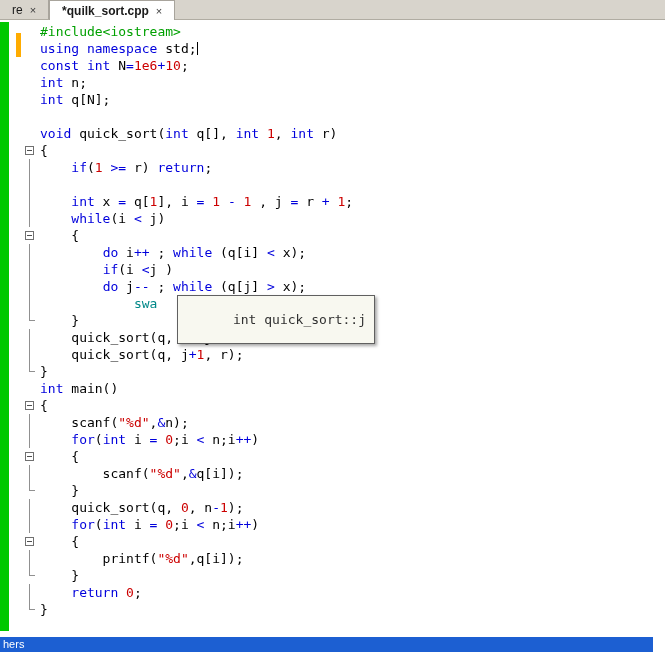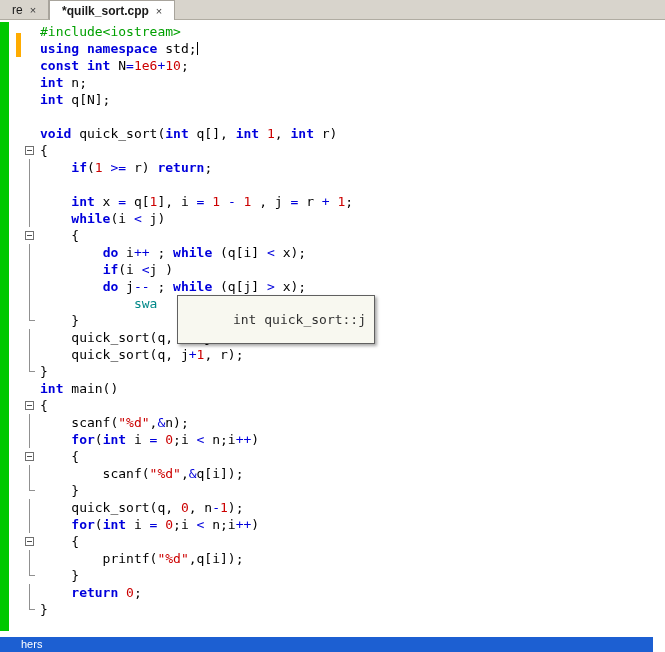--- a/index.html
+++ b/index.html
@@ -31,23 +31,23 @@
   .fold-box{position:absolute;left:25px;top:4px;width:9px;height:9px;border:1px solid #707070;background:#fff}
   .fold-box::after{content:"";position:absolute;left:1px;top:3px;width:5px;border-top:1px solid #505050}
   .fold-vline{position:absolute;left:29px;top:0;height:17px;border-left:1px solid var(--fold_line)}
   .fold-end{position:absolute;left:29px;top:0;width:6px;height:9px;
             border-left:1px solid var(--fold_line);border-bottom:1px solid var(--fold_line)}
   .caret{display:inline-block;width:1px;height:13px;background:#000;vertical-align:-2px}
   .tooltip{position:absolute;z-index:6;background:var(--tooltip_bg);border:1px solid var(--tooltip_border);
            box-shadow:2px 2px 3px rgba(0,0,0,.35);padding:1px 8px;font-size:13px;color:#303030;
            font-family:"DejaVu Sans Mono","Liberation Mono",monospace;white-space:pre}
   .statusbar{position:absolute;left:0;right:12px;bottom:0;height:15px;background:var(--statusbar);
-             color:#fff;font-size:11px;line-height:15px;padding-left:21px}
+             color:#fff;font-size:11px;line-height:15px;padding-left:3px}
   .tok-pl{color:var(--identifier)}
-  .tok-kw{color:var(--keyword);font-weight:bold}
+  .tok-kw{color:var(--keyword);font-weight:normal}
   .tok-num{color:var(--number)}
   .tok-str{color:var(--string)}
   .tok-pre{color:var(--preprocessor)}
   .tok-op{color:var(--operator)}
   .tok-swa{color:var(--partial_word);font-weight:normal}
 </style>
 </head>
 <body>
 
 <div class="window">

